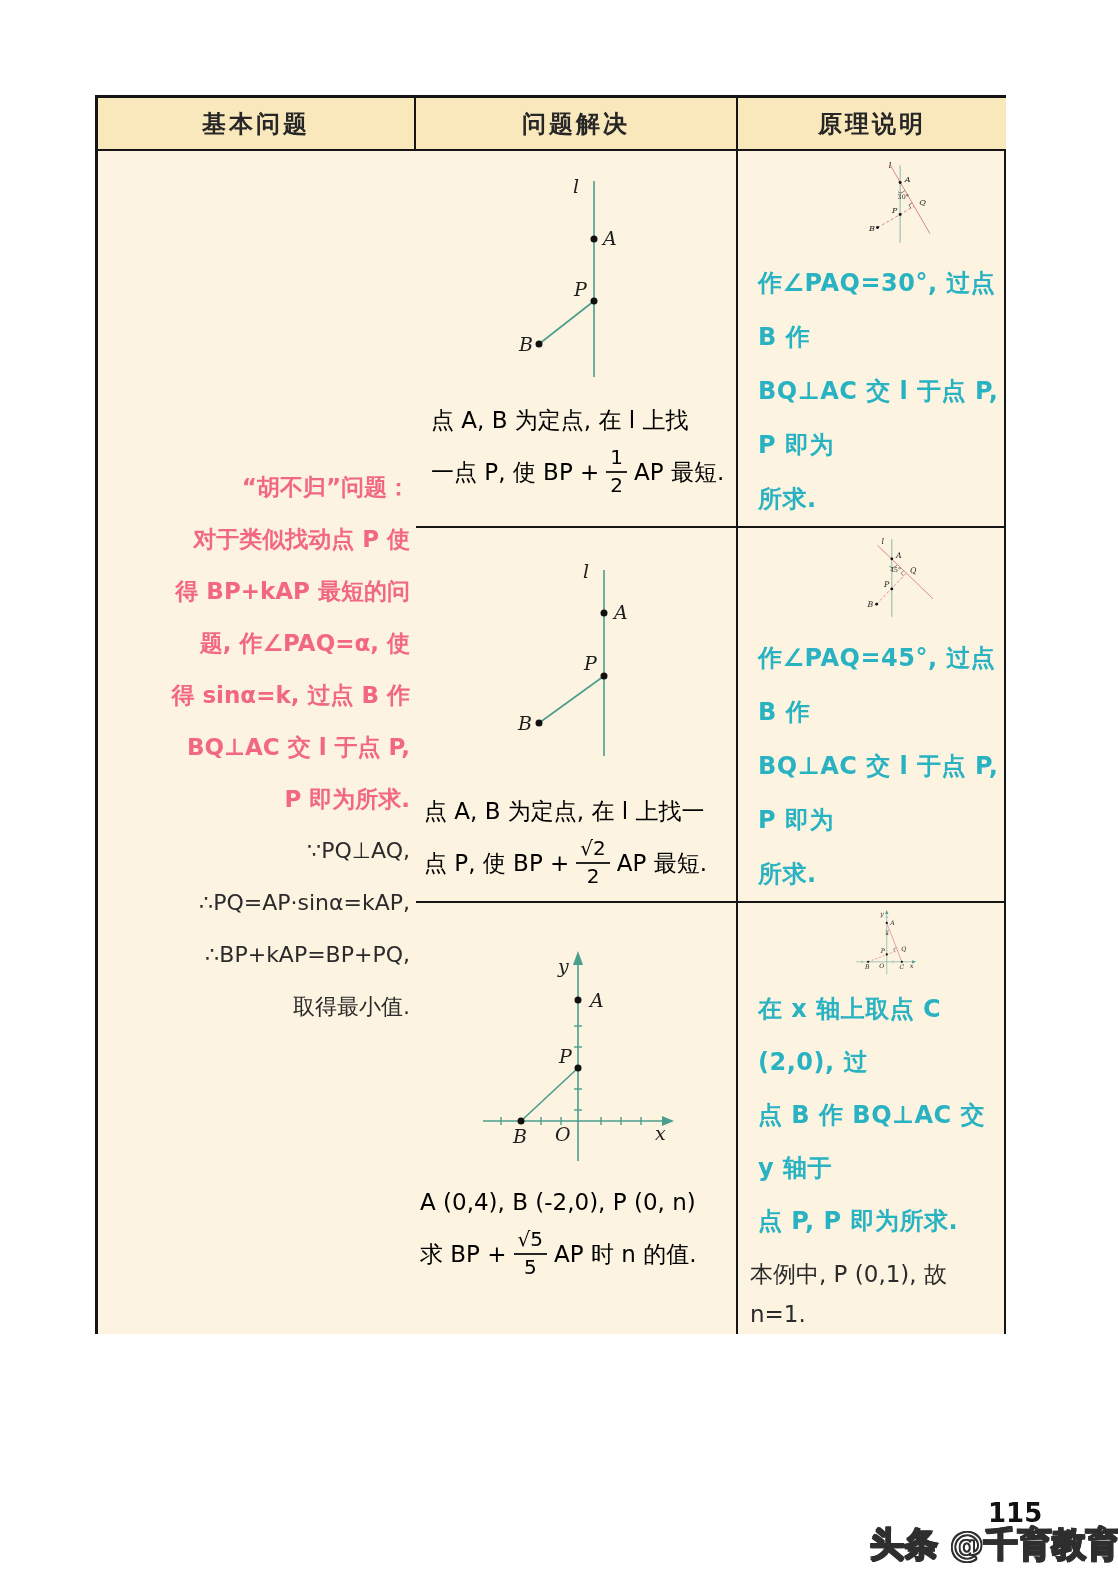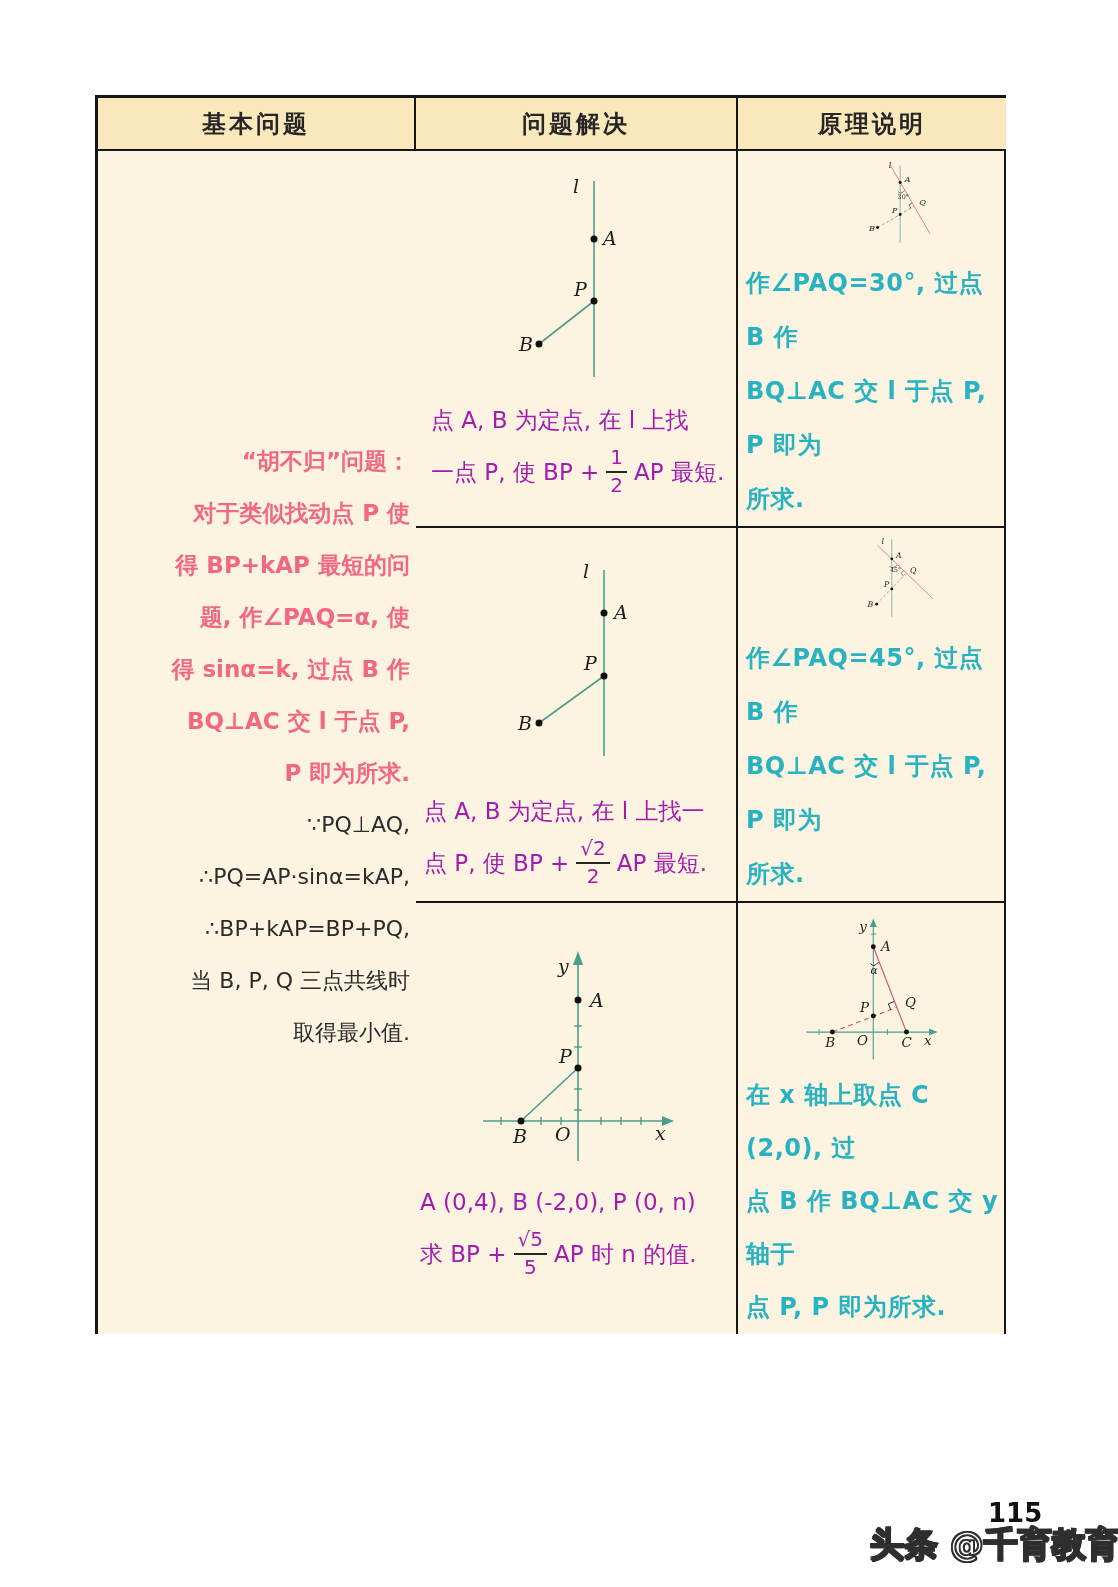--- a/index.html
+++ b/index.html
@@ -20,23 +20,23 @@
   .cell.lastrow { border-bottom:none; }
   .hcell {
     background:#fae8bd; display:flex; align-items:center; justify-content:center;
     font-size:24px; font-weight:bold; color:#262626; letter-spacing:3px;
   }
   .merged { grid-row:2 / 5; border-bottom:none; display:flex; flex-direction:column; justify-content:center; padding:8px 6px 0 13px; }
 
   
   .dcell { display:flex; flex-direction:column; }
   svg { display:block; }
-  .prob-text { font-size:23px; color:#a21caf; padding-left:15px; line-height:30px; }
+  .prob-text { font-size:23px; color:#000000; padding-left:15px; line-height:30px; }
   .prob-line2 { display:flex; align-items:center; margin-top:10px; }
-  .sol-text { font-size:24px; color:#29b3c2; font-weight:600; padding-left:8px; line-height:54px; letter-spacing:0.5px; }
+  .sol-text { font-size:24px; color:#29b3c2; font-weight:600; padding-left:20px; line-height:54px; letter-spacing:0.5px; }
   .note-text { font-size:23px; color:#2b2b2b; padding-left:12px; line-height:40px; }
 
   .frac { display:inline-flex; flex-direction:column; align-items:center; margin:0 7px; }
   .frac .num { font-size:20px; line-height:25px; padding:0 4px 1px 4px; border-bottom:2px solid #262626; }
   .frac .den { font-size:20px; line-height:25px; }
 
   
   .pink-block { color:#f26880; font-size:23px; font-weight:600; line-height:52px; white-space:nowrap; }
   .black-block { color:#2b2b2b; font-size:22px; line-height:52px; white-space:nowrap; }
 
@@ -133,21 +133,20 @@
         <div>得 BP+kAP 最短的问</div>
         <div>题, 作∠PAQ=α, 使</div>
         <div>得 sinα=k, 过点 B 作</div>
         <div>BQ⊥AC 交 l 于点 P,</div>
         <div>P 即为所求.</div>
       </div>
       <div class="black-block">
         <div>∵PQ⊥AQ,</div>
         <div>∴PQ=AP·sinα=kAP,</div>
         <div>∴BP+kAP=BP+PQ,</div>
-        <div>当 B, P, Q 三点共线时</div>
         <div>取得最小值.</div>
       </div>
     </div>
 
     <div class="cell dcell">
       <svg width="316" height="242" viewBox="0 0 316 242">
         <text class="lbl" x="167" y="50">l</text>
         <line class="tealline" x1="188" y1="42" x2="188" y2="228"></line>
         <line class="tealline" x1="123" y1="195" x2="188" y2="148"></line>
         <circle class="dot" cx="188" cy="85" r="3.5"></circle>
@@ -259,19 +258,20 @@
         <text class="lbl" x="57" y="204">B</text>
         <circle class="dot" cx="172" cy="183" r="3.5"></circle>
         <text class="lbl" x="165" y="204">C</text>
         <text class="lbl" x="102" y="201">O</text>
       </svg>
       <div class="sol-text" style="margin-top:8px; line-height:53px;">
         <div>在 x 轴上取点 C (2,0), 过</div>
         <div>点 B 作 BQ⊥AC 交 y 轴于</div>
         <div>点 P, P 即为所求.</div>
       </div>
+      <div class="note-text" style="margin-top:6px;">本例中, P (0,1), 故 n=1.</div>
     </div>
 
   </div>
 
   <div class="pagenum">115</div>
   <div class="watermark">头条 @千育教育</div>
 </div>
 
 </body></html>

